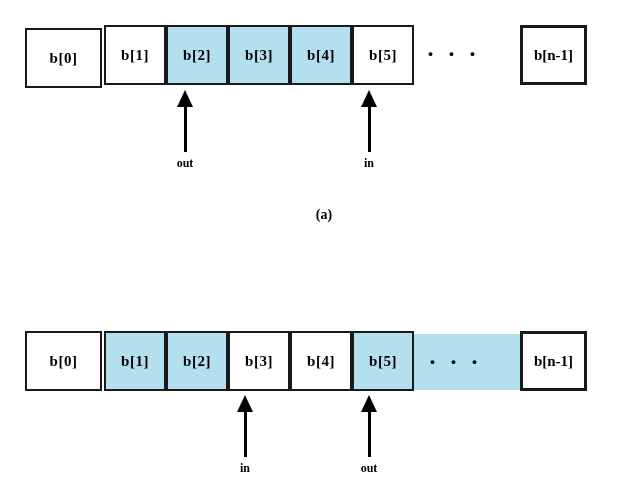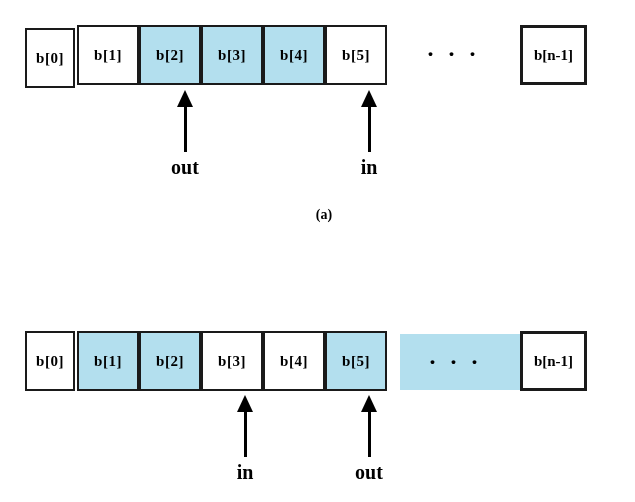--- a/index.html
+++ b/index.html
@@ -12,21 +12,21 @@
     overflow:hidden;
   }
   .row{position:absolute;display:flex;align-items:flex-start;}
   .cell{
     box-sizing:border-box;
     width:62px;height:60px;
     border:2px solid var(--border,#1a1a1a);
     background:#ffffff;
     display:flex;align-items:center;justify-content:center;
   }
-  .cell.first{width:50px;margin-right:2px;}
+  .cell.first{width:77px;margin-right:2px;}
   .row.offset-first .cell.first{margin-top:3px;}
   .cell.filled{background:var(--fill,#b3dfee);justify-content:center;}
   .clabel{font-weight:bold;font-size:15px;letter-spacing:0.5px;}
   .lastcell{
     position:absolute;box-sizing:border-box;
     width:67px;height:60px;
     border:3px solid var(--border,#1a1a1a);
     background:#fff;
     display:flex;align-items:center;justify-content:center;
   }
@@ -44,21 +44,21 @@
     position:absolute;width:60px;
     display:flex;flex-direction:column;align-items:center;
   }
   .arrow .head{
     width:0;height:0;
     border-left:8px solid transparent;
     border-right:8px solid transparent;
     border-bottom:17px solid #000;
   }
   .arrow .shaft{width:3px;height:45px;background:#000;}
-  .arrow .plabel{margin-top:4px;font-weight:bold;font-size:20px;}
+  .arrow .plabel{margin-top:4px;font-weight:bold;font-size:12px;}
   .caption{
     position:absolute;width:80px;text-align:center;
     font-weight:bold;font-size:14px;
   }
 </style>
 </head>
 <body>
 
 <div id="canvas">
 

